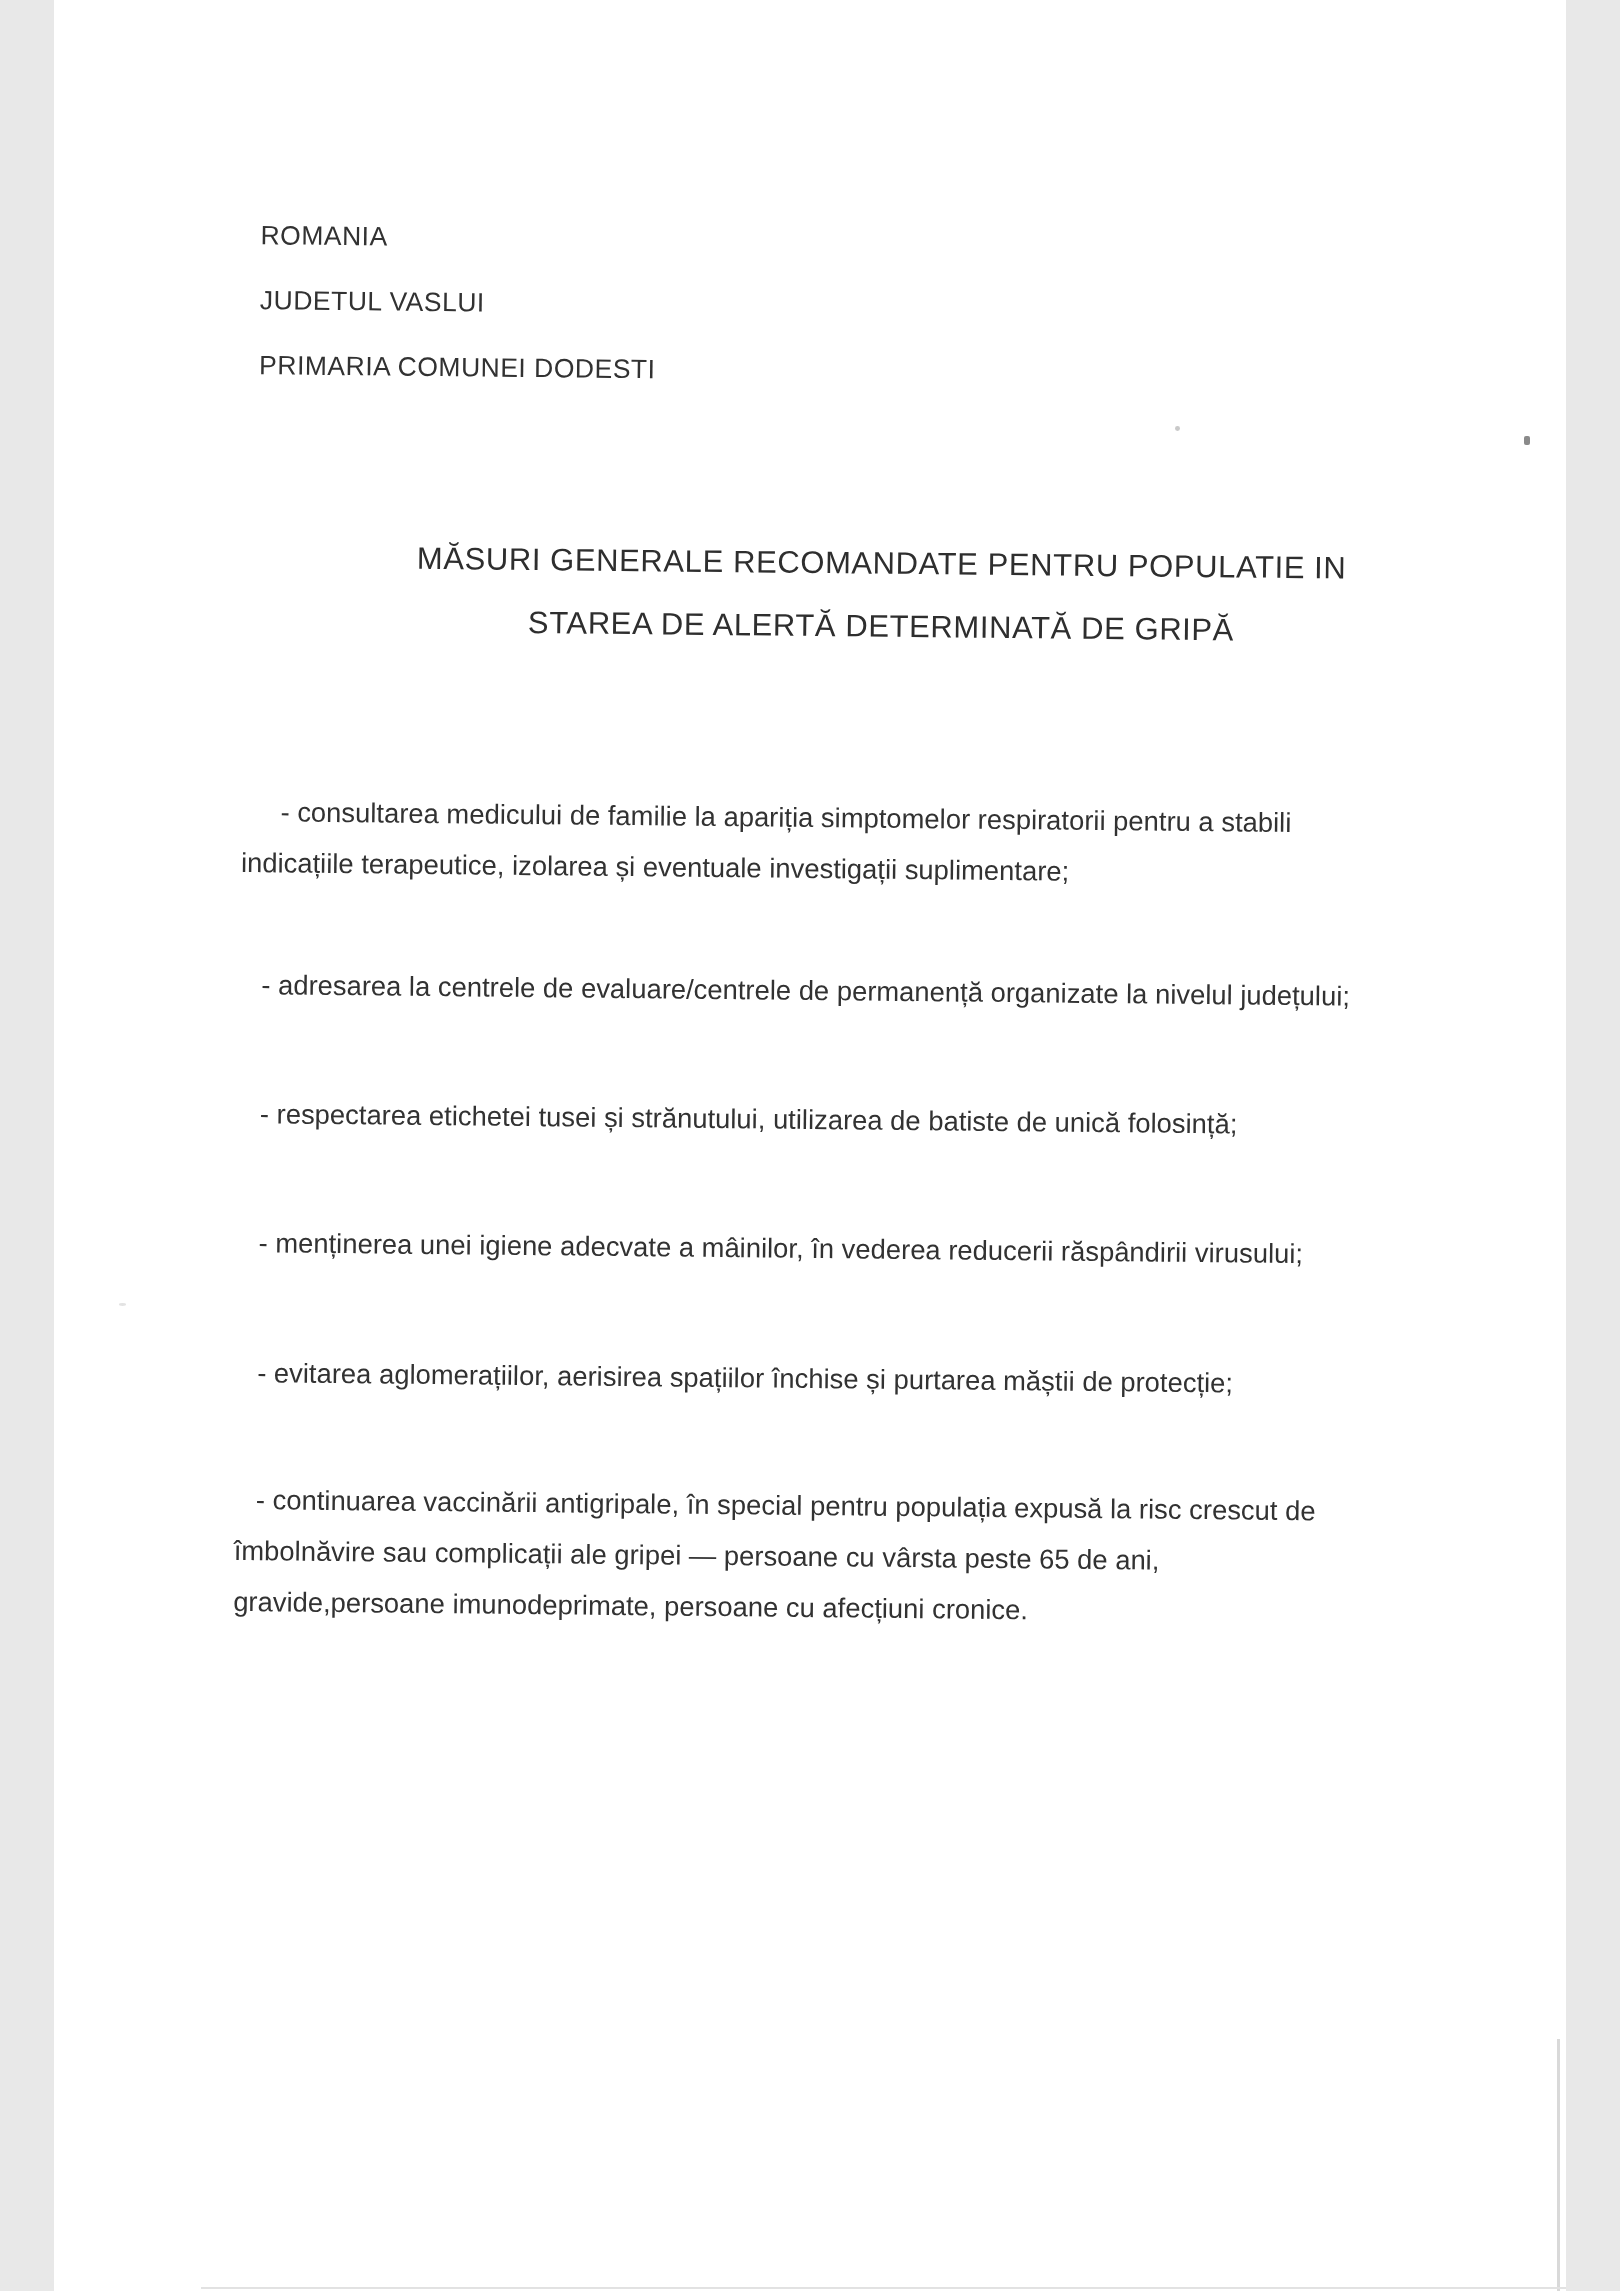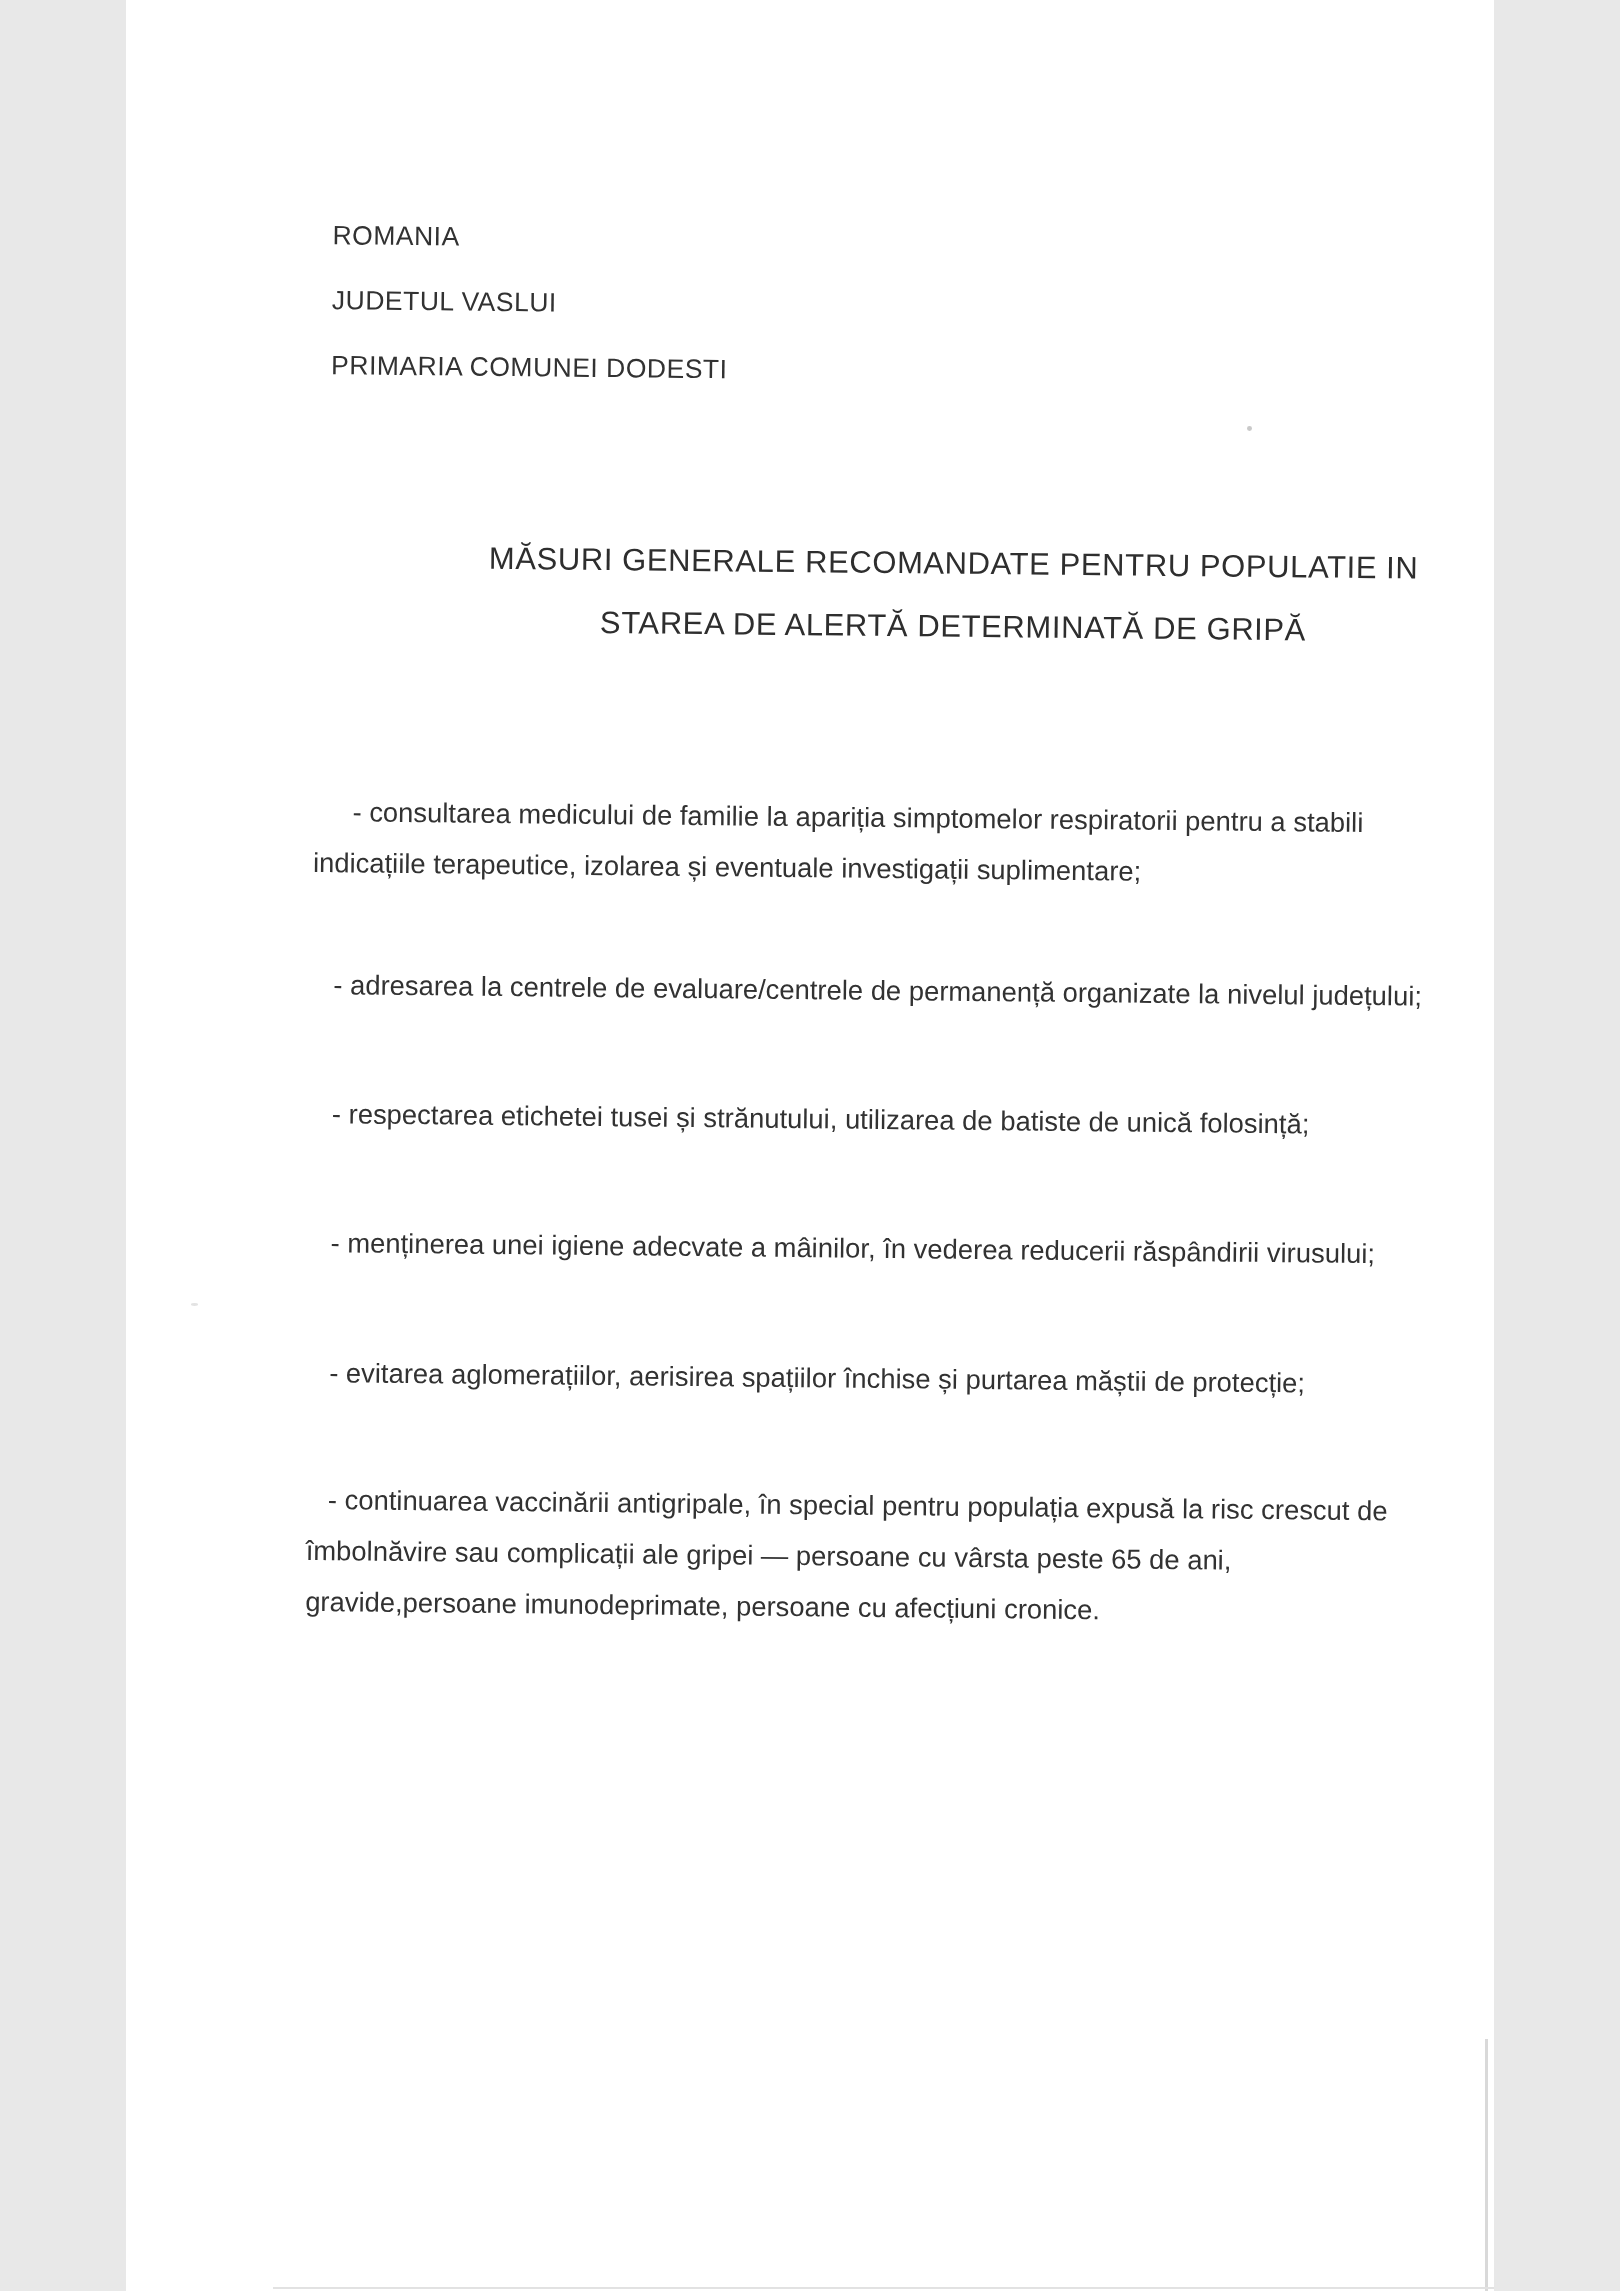--- a/index.html
+++ b/index.html
@@ -1,18 +1,18 @@
 <!DOCTYPE html>
 <html><head>
 <meta charset="utf-8">
 <style>
   html, body { margin: 0; padding: 0; background: #e8e8e8; }
   .page {
     position: relative;
-    width: 1368px;
+    width: 1512px;
     height: 2292px;
     margin: 0 auto;
     background: #ffffff;
     overflow: hidden;
     font-family: "Liberation Sans", sans-serif;
     color: #323232;
   }
   
   .scan-content {
     position: absolute;

